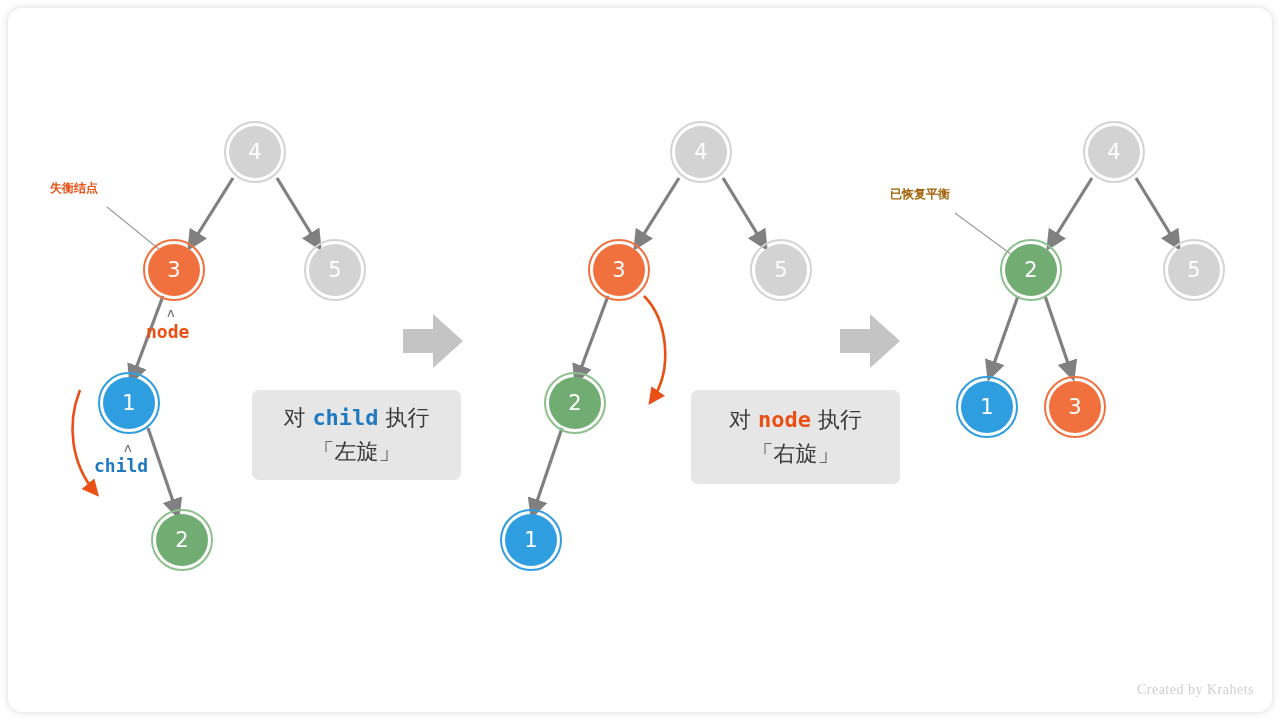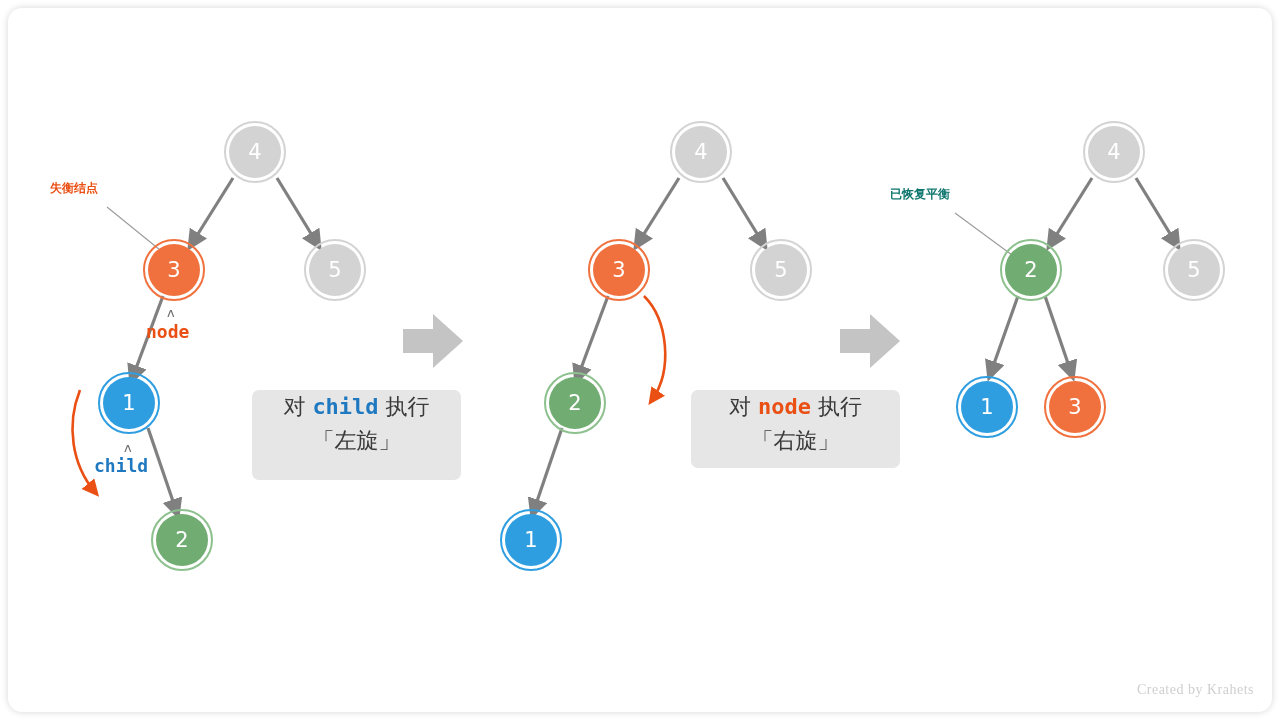--- a/index.html
+++ b/index.html
@@ -56,29 +56,29 @@
   .tag{
     position:absolute;
     font-weight:bold;
     white-space:nowrap;
     font-family:"DejaVu Sans","Liberation Sans",sans-serif;
   }
   .tag.cn{font-size:12px;}
   .tag.mono{font-family:"DejaVu Sans Mono","Liberation Mono",monospace;font-size:18px;}
   .tag.orange{color:#ea4f13;}
   .tag.blue{color:#1f79c0;}
-  .tag.green{color:#0f766e;}
+  .tag.green{color:#a16207;}
 
   
   .caption{
     position:absolute;
     background:#e6e6e6;
     border-radius:7px;
     display:flex;flex-direction:column;
-    align-items:center;justify-content:flex-start;
+    align-items:center;justify-content:center;
     box-sizing:border-box;
     color:#3b3b3b;
   }
   .caption .line{
     font-size:22px;
     line-height:34px;
     white-space:nowrap;
     font-family:"DejaVu Sans","Liberation Sans",sans-serif;
   }
   .caption .kw{
@@ -211,21 +211,21 @@
   </div>
   <div class="node green" style="left:549px;top:377px;">
     <span class="ring"></span>
     <span class="val">2</span>
   </div>
   <div class="node blue" style="left:505px;top:514px;">
     <span class="ring"></span>
     <span class="val">1</span>
   </div>
 
-  <div class="caption" style="left:691px;top:390px;width:209px;height:78px;">
+  <div class="caption" style="left:691px;top:390px;width:209px;height:94px;">
     <div class="line">
       <span>对</span>
       <span class="kw orange">node</span>
       <span>执行</span>
     </div>
     <div class="line">「右旋」</div>
   </div>
 
   <div class="node gray" style="left:1088px;top:126px;">
     <span class="ring"></span>

